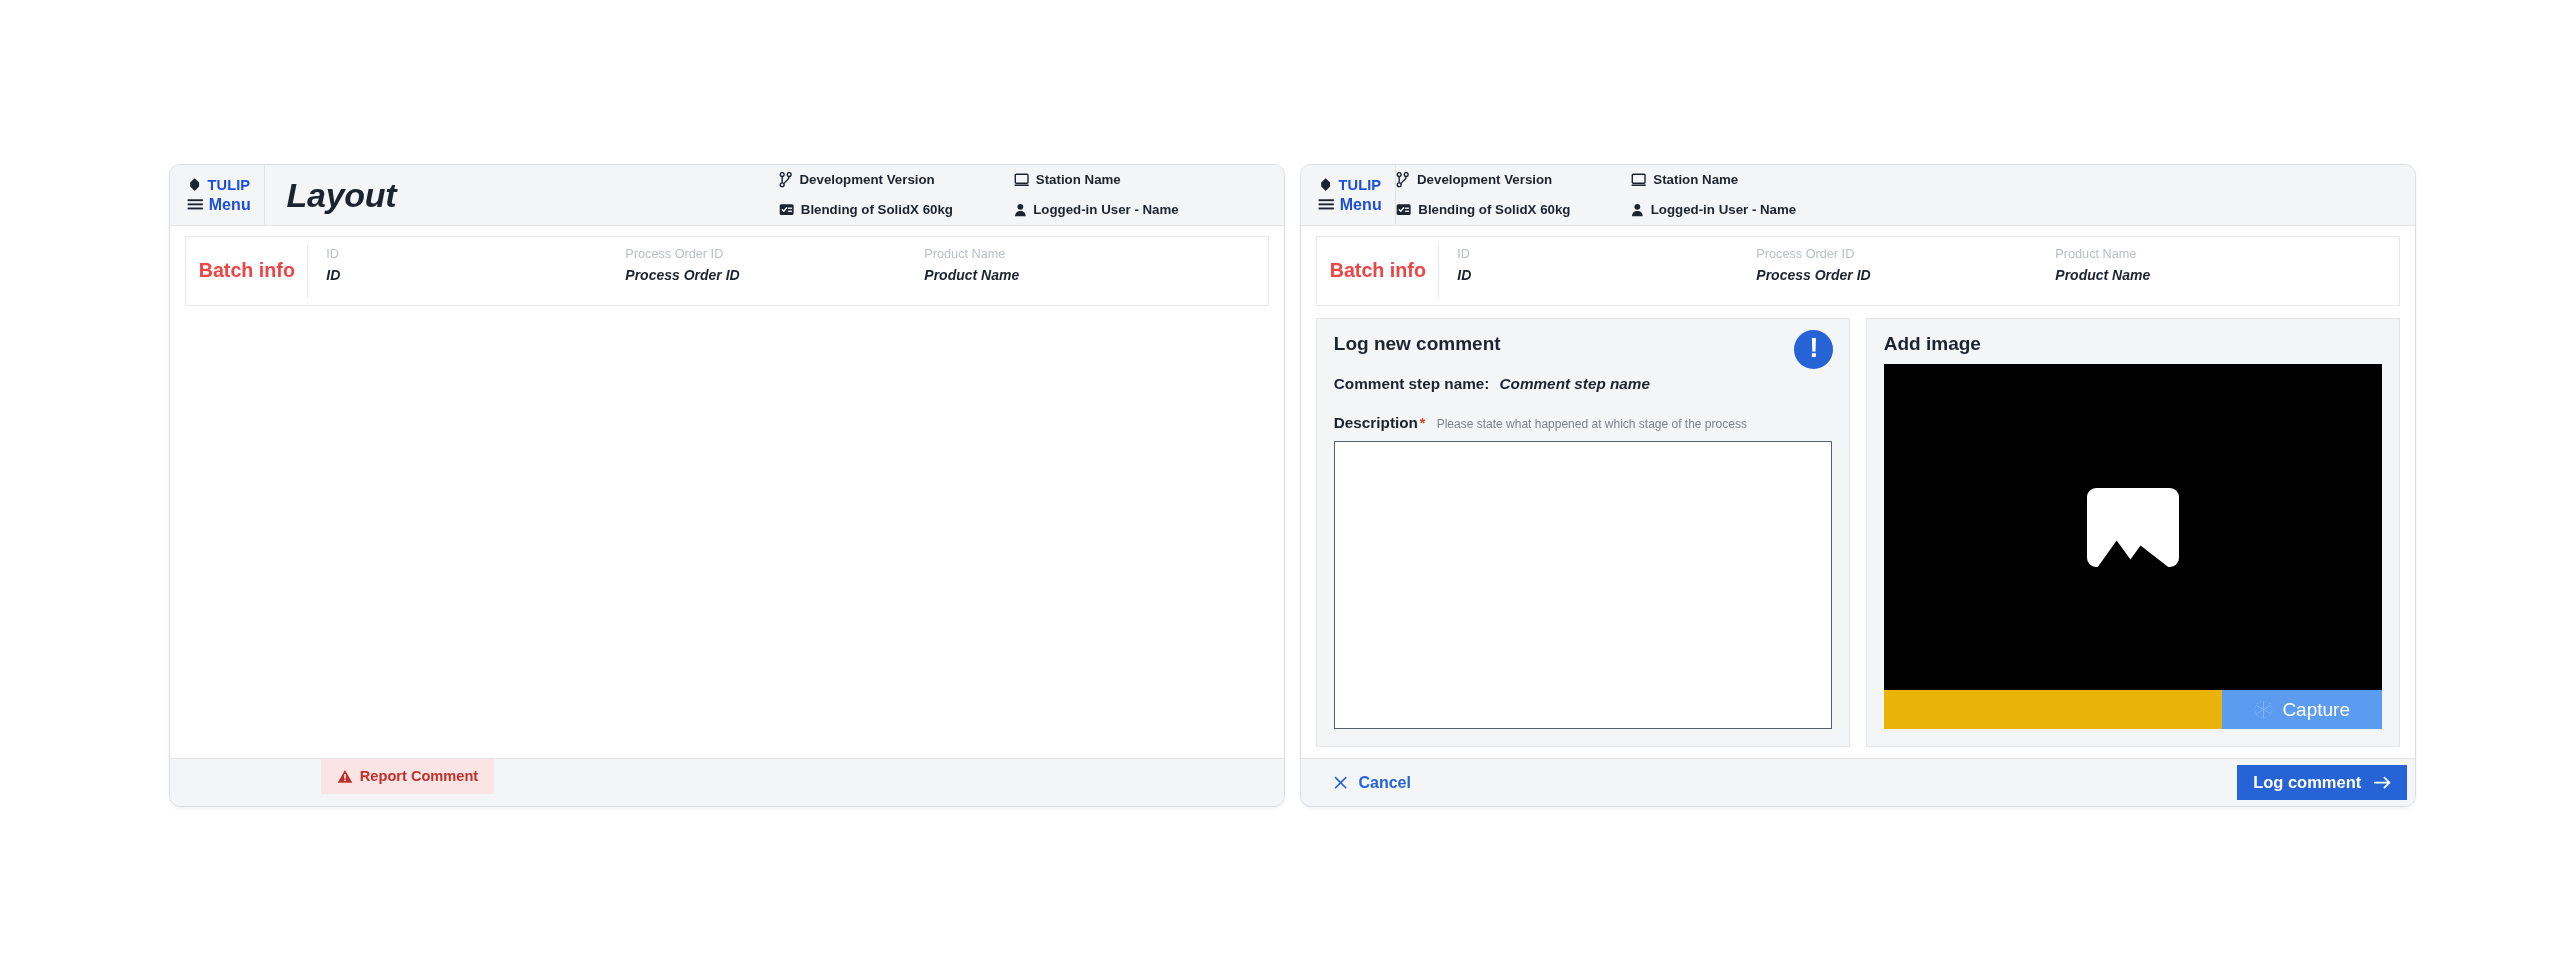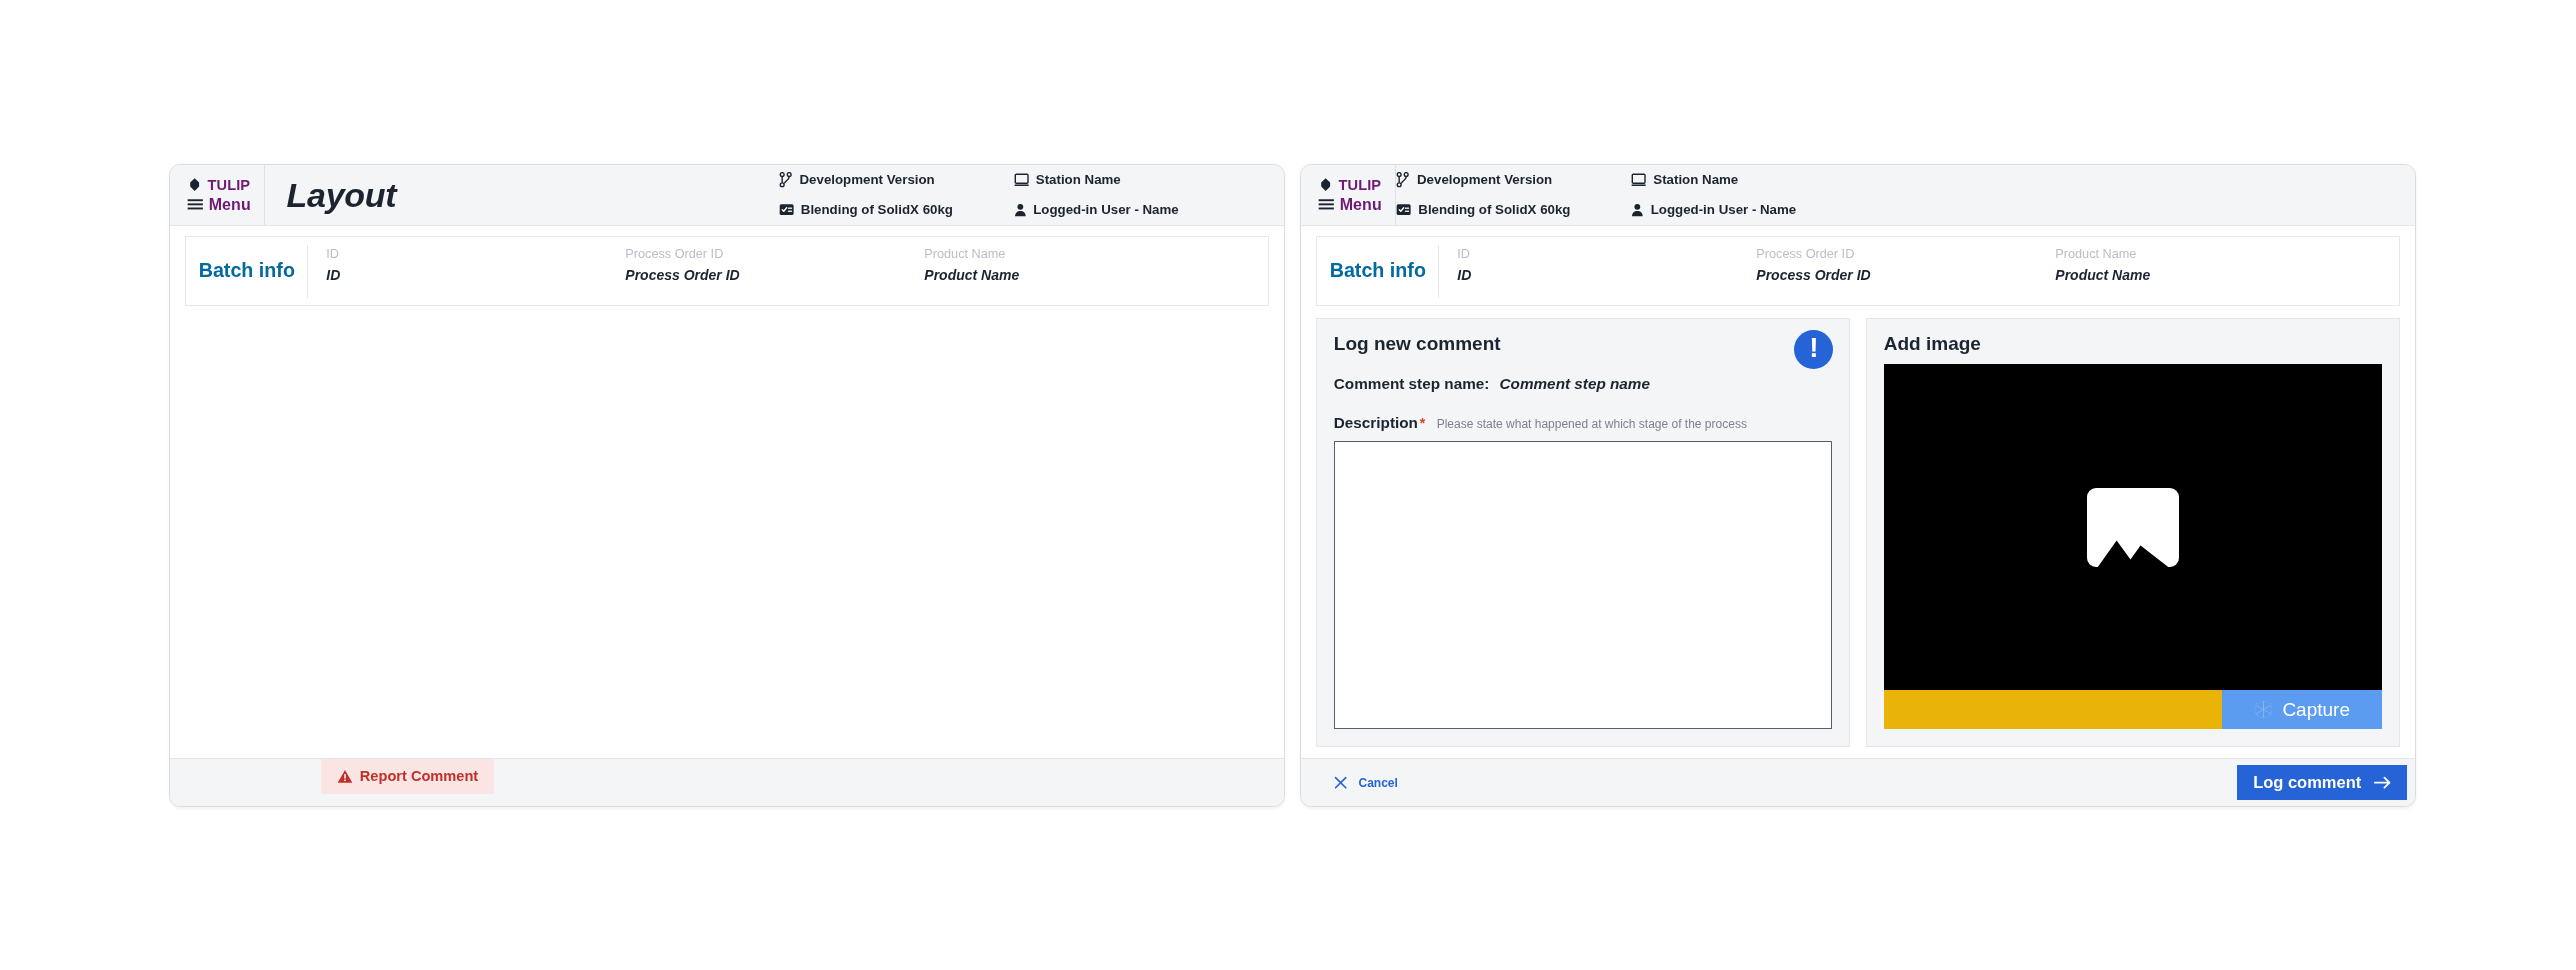--- a/index.html
+++ b/index.html
@@ -55,21 +55,21 @@
     display: flex;
     align-items: center;
     gap: 5.7px;
     color: #1c2430;
   }
   .brand-row .lbl {
     font-size: 14.6px;
     font-weight: 600;
     letter-spacing: 0.1px;
     line-height: 1;
-    color: #701a75;
+    color: #1d4ed8;
   }
   .brand-row.menu .lbl { font-size: 16px; font-weight: 700; }
   .ico { display: inline-flex; align-items: center; justify-content: center; }
 
   .title-wrap {
     flex: 1 1 auto;
     display: flex;
     align-items: center;
     padding-left: 21.6px;
   }
@@ -126,21 +126,21 @@
     flex: 0 0 122px;
     display: flex;
     align-items: center;
     justify-content: center;
     border-right: 1.3px solid #e6e8ec;
     margin: 7.6px 0;
   }
   .batch-label {
     font-size: 19.7px;
     font-weight: 700;
-    color: #0369a1;
+    color: #ef4444;
     line-height: 1;
   }
   .batch-fields {
     flex: 1 1 auto;
     display: grid;
     grid-template-columns: 299px 299px 1fr;
     align-items: start;
     padding: 9px 0 0 18px;
   }
   .bf-head {
@@ -198,21 +198,21 @@
     justify-content: space-between;
   }
   .cancel-btn {
     display: flex;
     align-items: center;
     gap: 10.2px;
     padding-left: 32px;
     cursor: pointer;
   }
   .cancel-btn .txt {
-    font-size: 12px;
+    font-size: 16px;
     font-weight: 600;
     color: #2563d6;
     line-height: 1;
   }
   .log-btn {
     align-self: stretch;
     margin: 6.4px 7.6px 6.4px 0;
     min-width: 170px;
     background: #2563d6;
     color: #ffffff;

